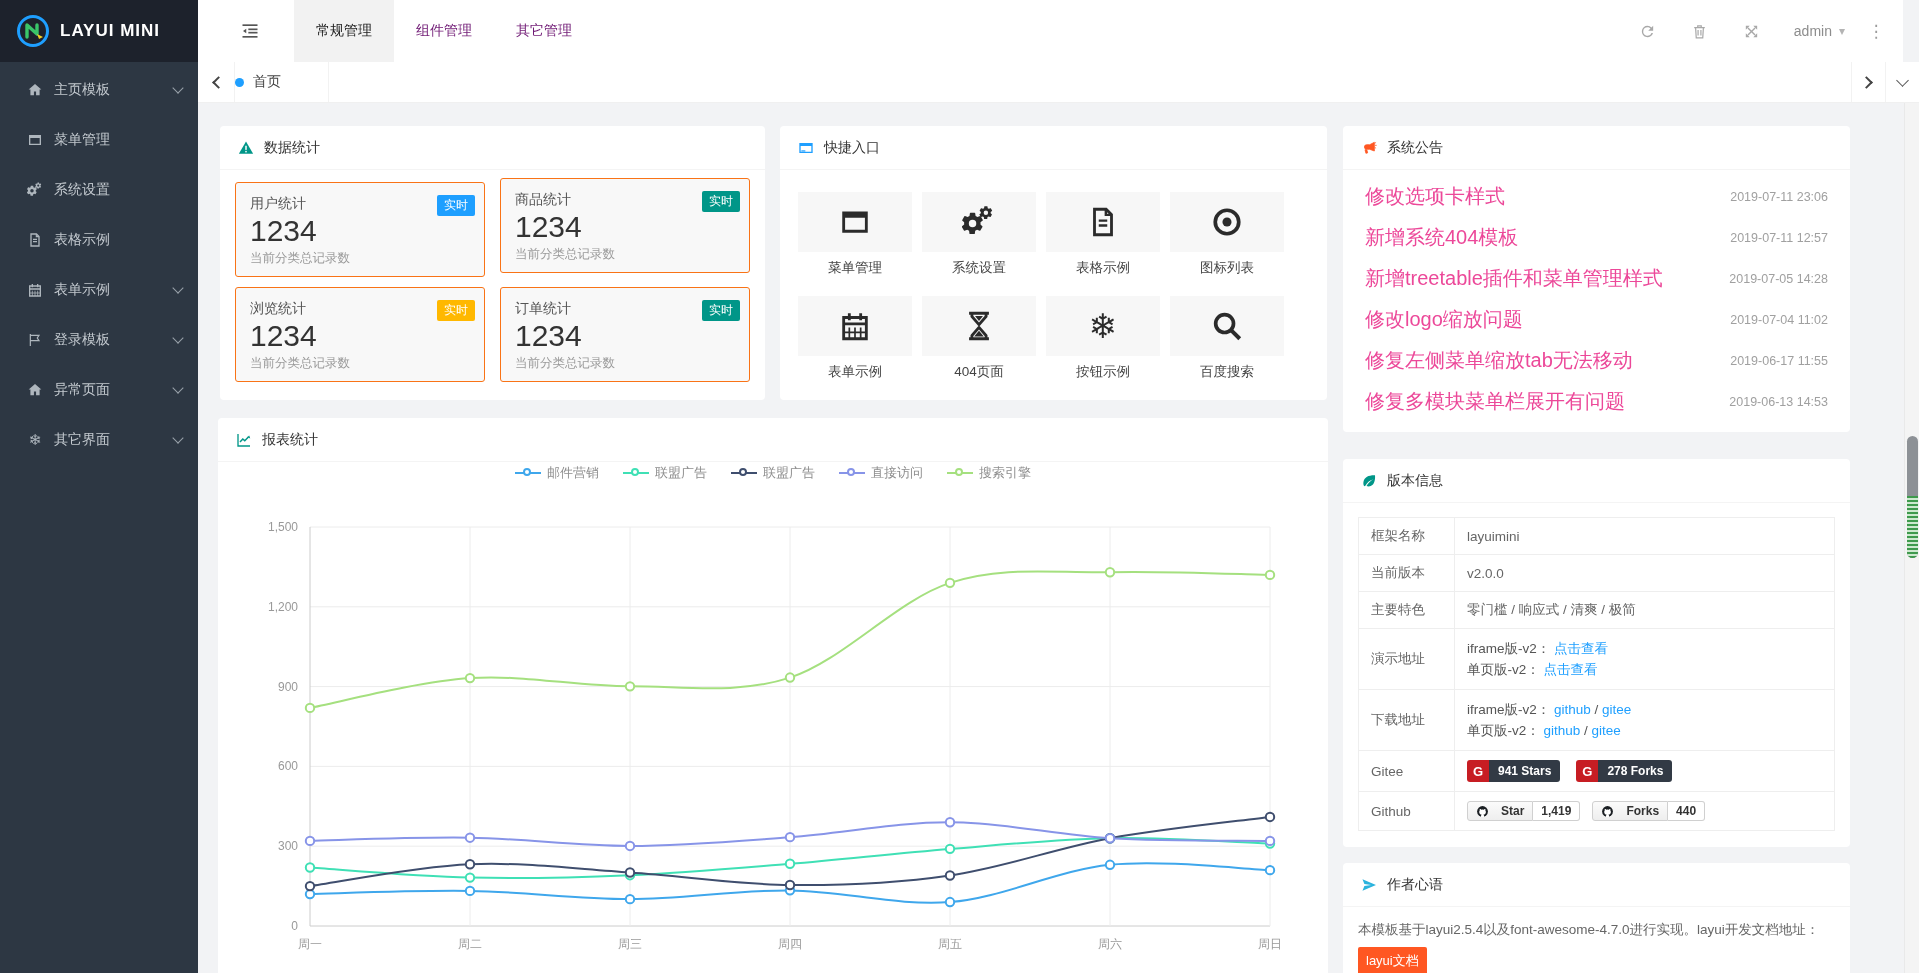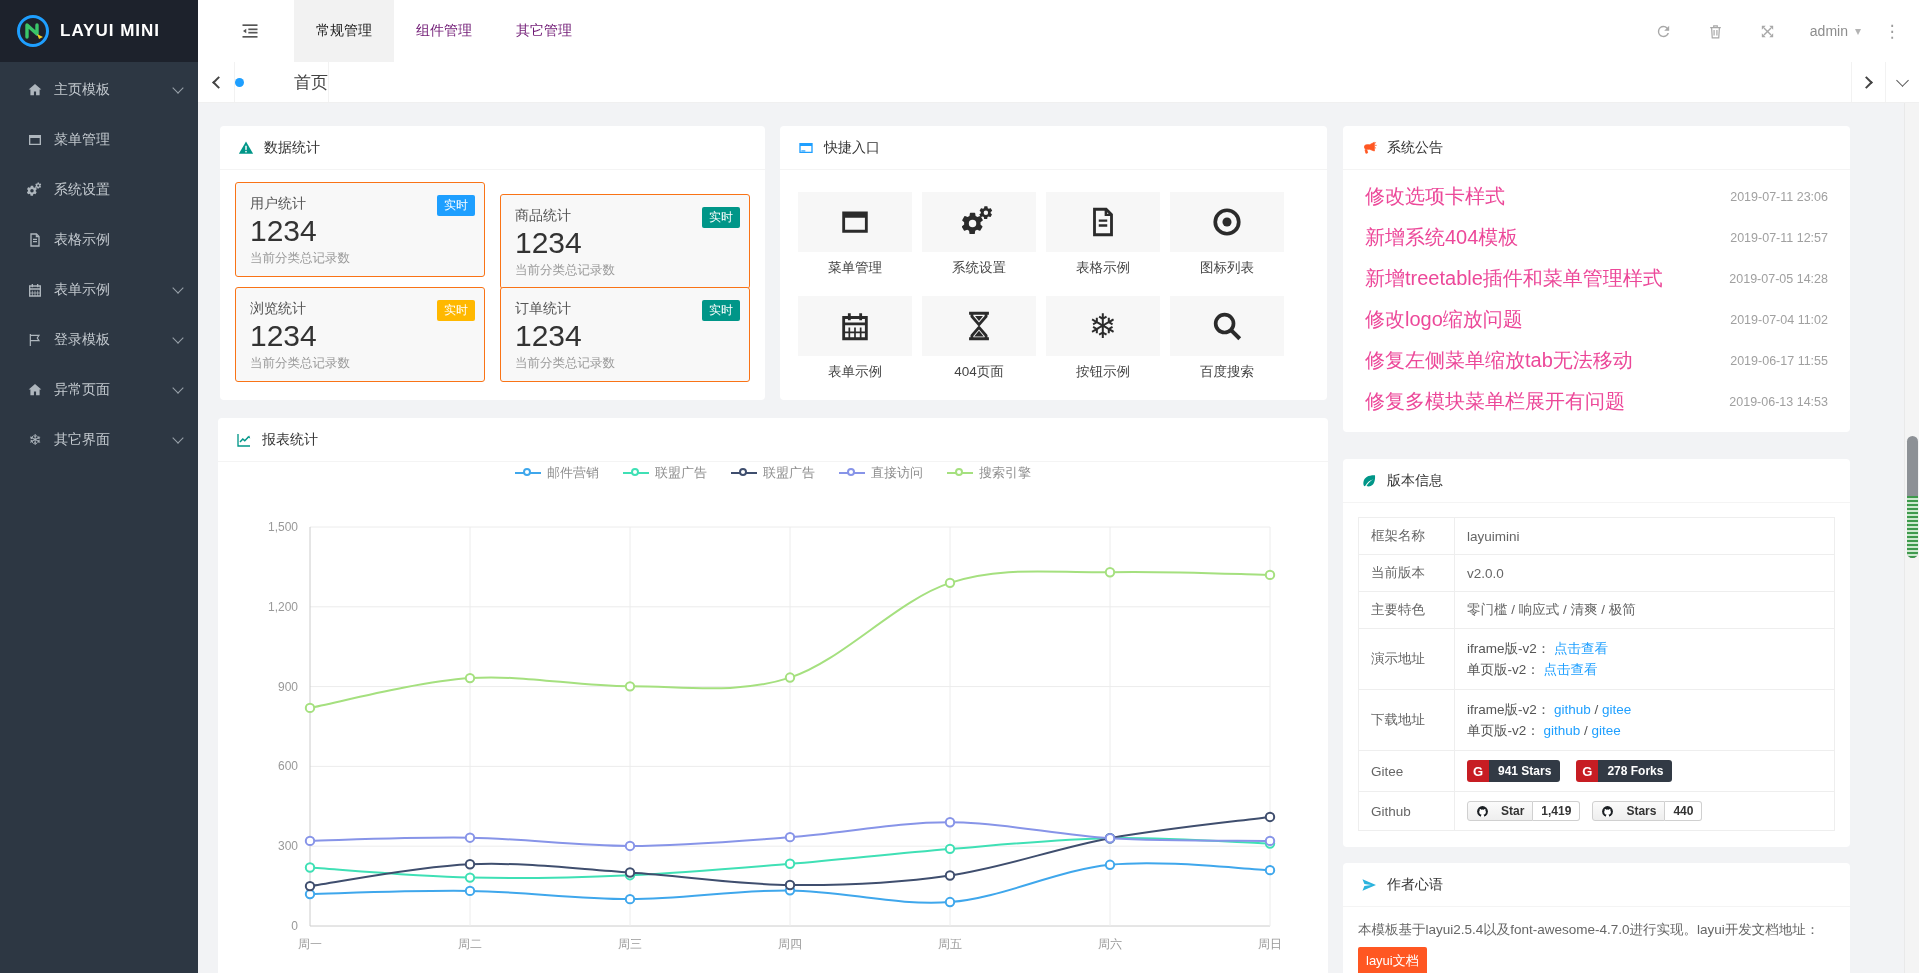--- a/index.html
+++ b/index.html
@@ -13,38 +13,38 @@
     display:flex; align-items:center; padding-left:16px; gap:10px; }
   .logo-text { color:#fff; font-size:17px; font-weight:bold; letter-spacing:1px; }
   .menu { position:absolute; top:65px; left:0; right:0; }
   .menu-item { height:50px; display:flex; align-items:center; padding:0 16px 0 26px; color:#c3c9cf; cursor:pointer; }
   .menu-item .mi-icon { width:18px; height:18px; margin-right:10px; display:inline-flex; align-items:center; justify-content:center; color:#aeb6bd; }
   .mi-icon svg { width:16px; height:16px; }
   .menu-item .mi-label { flex:1; font-size:14px; }
   .chev { width:8px; height:8px; border-right:1.6px solid #9aa2aa; border-bottom:1.6px solid #9aa2aa; transform:rotate(45deg); margin-top:-4px; }
 
   
-  .navbar { position:absolute; left:198px; top:0; right:0; height:62px; background:#fff; display:flex; align-items:stretch; }
+  .navbar { position:absolute; left:198px; top:0; right:16px; height:62px; background:#fff; display:flex; align-items:stretch; }
   .nav-burger { width:60px; display:flex; align-items:center; justify-content:center; color:#555; cursor:pointer; margin-left:22px; }
   .nav-burger svg { width:20px; height:20px; }
   .nav-tabs { display:flex; margin-left:14px; }
   .nav-tab { padding:0 22px; display:flex; align-items:center; font-size:14px; color:#701a75; cursor:pointer; }
   .nav-tab.active { background:#f2f2f2; color:#222; }
   .nav-right { margin-left:auto; display:flex; align-items:stretch; padding-right:12px; }
   .nav-ic { width:52px; display:flex; align-items:center; justify-content:center; color:#a8a8a8; cursor:pointer; }
   .nav-ic svg { width:17px; height:17px; }
   .nav-user { display:flex; align-items:center; gap:7px; color:#8d8d8d; padding:0 16px; cursor:pointer; }
   .nav-user .caret { font-size:12px; color:#b4b4b4; }
   .nav-dots { width:30px; display:flex; align-items:center; justify-content:center; color:#9b9b9b; font-size:17px; cursor:pointer; }
 
   
   .tabbar { position:absolute; left:198px; top:62px; right:0; height:41px; background:#fff; border-bottom:1px solid #f0f0f0; display:flex; }
   .tb-arrow { width:37px; border-right:1px solid #f2f2f2; display:flex; align-items:center; justify-content:center; cursor:pointer; }
   .tb-arrow .c-left { width:9px; height:9px; border-left:2px solid #444; border-bottom:2px solid #444; transform:rotate(45deg); margin-left:4px; }
-  .tb-tab { width:94px; border-right:1px solid #f2f2f2; display:flex; align-items:center; justify-content:space-between; gap:9px; font-size:17px; color:#444; cursor:pointer; }
+  .tb-tab { width:94px; border-right:1px solid #f2f2f2; display:flex; align-items:center; justify-content:flex-start; gap:9px; font-size:14px; color:#444; cursor:pointer; }
   .tb-dot { width:9px; height:9px; border-radius:50%; background:#1E9FFF; }
   .tb-right { margin-left:auto; display:flex; }
   .tb-btn { width:34px; border-left:1px solid #f2f2f2; display:flex; align-items:center; justify-content:center; cursor:pointer; }
   .c-right { width:9px; height:9px; border-right:2px solid #444; border-top:2px solid #444; transform:rotate(45deg); margin-right:4px; }
   .c-down { width:9px; height:9px; border-right:1.8px solid #555; border-bottom:1.8px solid #555; transform:rotate(45deg); margin-top:-4px; }
 
   
   .card { position:absolute; background:#fff; border-radius:4px; }
   .card-head { height:44px; display:flex; align-items:center; gap:10px; padding:0 18px; border-bottom:1px solid #f4f4f4; font-size:14px; color:#333; }
   .card-head .ch-icon { display:inline-flex; }
@@ -283,21 +283,21 @@
         </span>
       <span>数据统计</span>
     </div>
     <div class="stat-grid" id="statGrid">
         <div class="stat-box" style="left: 15px; top: 12px;">
           <div class="stat-label">用户统计</div>
           <div class="stat-value">1234</div>
           <div class="stat-desc">当前分类总记录数</div>
           <span class="stat-badge" style="background: rgb(30, 159, 255);">实时</span>
         </div>
-        <div class="stat-box" style="left: 280px; top: 24px;">
+        <div class="stat-box" style="left: 280px; top: 8px;">
           <div class="stat-label">商品统计</div>
           <div class="stat-value">1234</div>
           <div class="stat-desc">当前分类总记录数</div>
           <span class="stat-badge" style="background: rgb(0, 150, 136);">实时</span>
         </div>
         <div class="stat-box" style="left: 15px; top: 117px;">
           <div class="stat-label">浏览统计</div>
           <div class="stat-value">1234</div>
           <div class="stat-desc">当前分类总记录数</div>
           <span class="stat-badge" style="background: rgb(255, 184, 0);">实时</span>
@@ -615,21 +615,21 @@
                 </span>
                 <span class="gh-count">1,419</span>
               </span><span class="gh-group">
                 <span class="gh-btn">
                   <span>
                     <svg viewBox="0 0 24 24">
                       <circle cx="12" cy="12" r="10" fill="#1b1f23"></circle>
                       <path fill="#fff" d="M9.2 20.5c0-1 .5-2.3 1.5-2.7-2.7-.4-4.8-1.7-4.8-4.9 0-1 .3-1.9 1-2.6-.2-.6-.4-1.8.2-2.7 0 0 .9-.3 2.8 1a9.4 9.4 0 0 1 4.4 0c1.9-1.3 2.8-1 2.8-1 .6.9.4 2.1.2 2.7.6.7 1 1.6 1 2.6 0 3.2-2.1 4.5-4.8 4.9 1 .4 1.5 1.7 1.5 2.7v1.8H9.2z"></path>
                     </svg>
                   </span>
-                  <span>Stars</span>
+                  <span>Forks</span>
                 </span>
                 <span class="gh-count">440</span>
               </span></td>
           </tr>
         </tbody>
       </table>
   </section>
 
   <section class="card" id="card-author">
     <div class="card-head">

